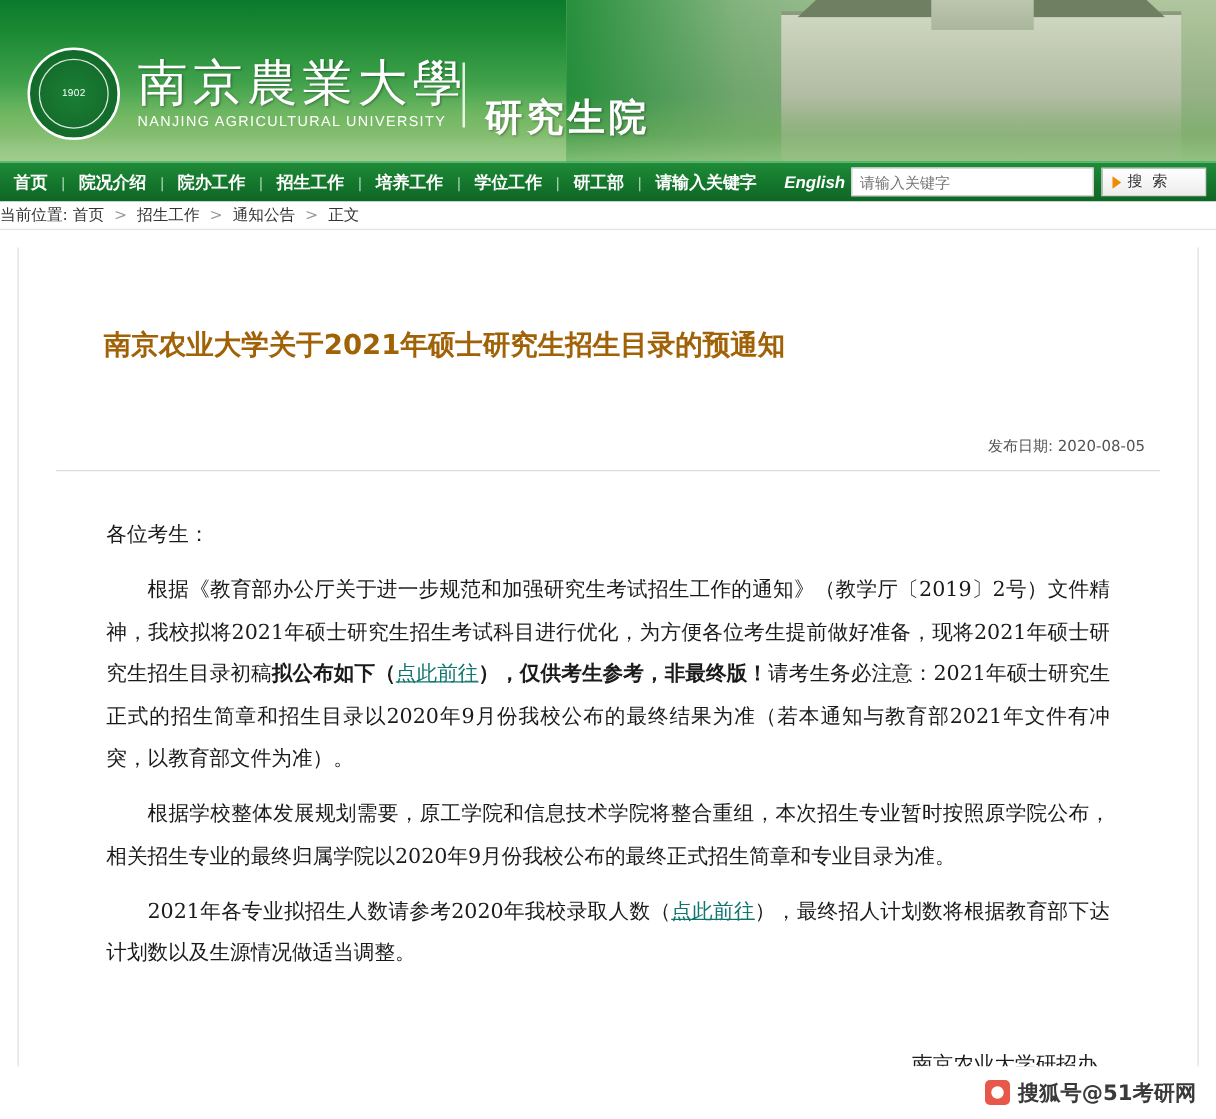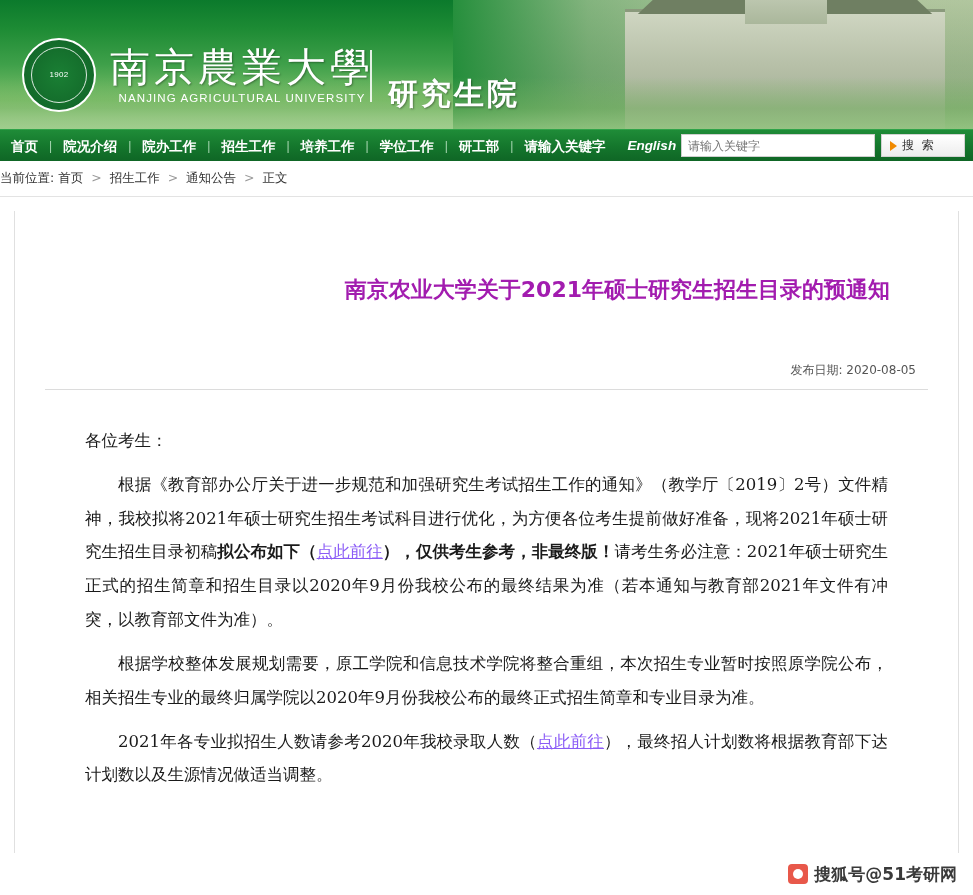--- a/index.html
+++ b/index.html
@@ -99,21 +99,20 @@
   .univ-names { margin-left: 14px; color: #ffffff; }
   .univ-cn {
     font-size: 40px; font-weight: normal; letter-spacing: 4px;
     font-family: "DejaVu Sans", "Liberation Sans", sans-serif;
     text-shadow: 1px 1px 2px rgba(0,0,0,.35);
     line-height: 1.05;
   }
   .univ-en {
     font-size: 11.5px; letter-spacing: 1.1px; margin-top: 4px;
     font-family: "Liberation Sans", sans-serif;
-    text-align: center;
   }
   .divider-bar {
     position: absolute; left: 370px; top: 50px;
     width: 2px; height: 52px; background: rgba(255,255,255,.85);
   }
   .grad-school {
     position: absolute; left: 388px; top: 74px;
     color: #ffffff; font-size: 30px; font-weight: bold; letter-spacing: 3px;
     font-family: "DejaVu Sans", "Liberation Sans", sans-serif;
     text-shadow: 1px 1px 2px rgba(0,0,0,.35);
@@ -161,21 +160,21 @@
     border-top: 5px solid transparent;
     border-bottom: 5px solid transparent;
   }
   .search-btn .lbl {
     font-size: 12px; color: #333; letter-spacing: 2px;
     font-family: "DejaVu Sans", "Liberation Sans", sans-serif;
   }
 
   
   .crumb-wrap {
-    width: 973px; height: 36px;
+    width: 973px; height: 23px;
     background: #ffffff;
     border-bottom: 1px solid #e3e3e3;
     display: flex; align-items: center;
   }
   .crumb {
     font-size: 12.5px; color: #333; padding-left: 0;
     font-family: "DejaVu Sans", "Liberation Sans", sans-serif;
   }
   .crumb a { color: #333; text-decoration: none; }
   .crumb .sep { color: #999; margin: 0 4px; }
@@ -185,23 +184,23 @@
     position: relative;
     width: 945px;
     margin: 14px auto 0 auto;
     min-height: 600px;
     background: #ffffff;
     border: 1px solid #e0e0e0;
     border-top: none;
     padding: 0 28px;
   }
   .art-title {
-    text-align: right;
+    text-align: left;
     font-size: 22px; font-weight: bold;
-    color: #a21caf;
+    color: #a16207;
     font-family: "DejaVu Sans", "Liberation Sans", sans-serif;
     padding: 62px 40px 0 40px;
     line-height: 1.5;
   }
   .art-date {
     text-align: right;
     font-size: 12px; color: #555;
     font-family: "DejaVu Sans", "Liberation Sans", sans-serif;
     padding: 56px 14px 10px 0;
   }
@@ -212,21 +211,21 @@
   .body-text {
     padding: 34px 42px 0 42px;
     font-size: 16.5px;
     line-height: 2.05;
     color: #1a1a1a;
     font-family: "DejaVu Serif", "Liberation Serif", serif;
     text-align: justify;
   }
   .body-text p { margin: 0 0 10px 0; }
   .indent { text-indent: 2em; }
-  .lnk { color: #8b5cf6; text-decoration: underline; }
+  .lnk { color: #0f766e; text-decoration: underline; }
   .bold { font-weight: bold; }
   .sign {
     text-align: right;
     font-size: 16.5px;
     line-height: 2.0;
     color: #1a1a1a;
     font-family: "DejaVu Serif", "Liberation Serif", serif;
     padding: 46px 52px 0 0;
   }
 

